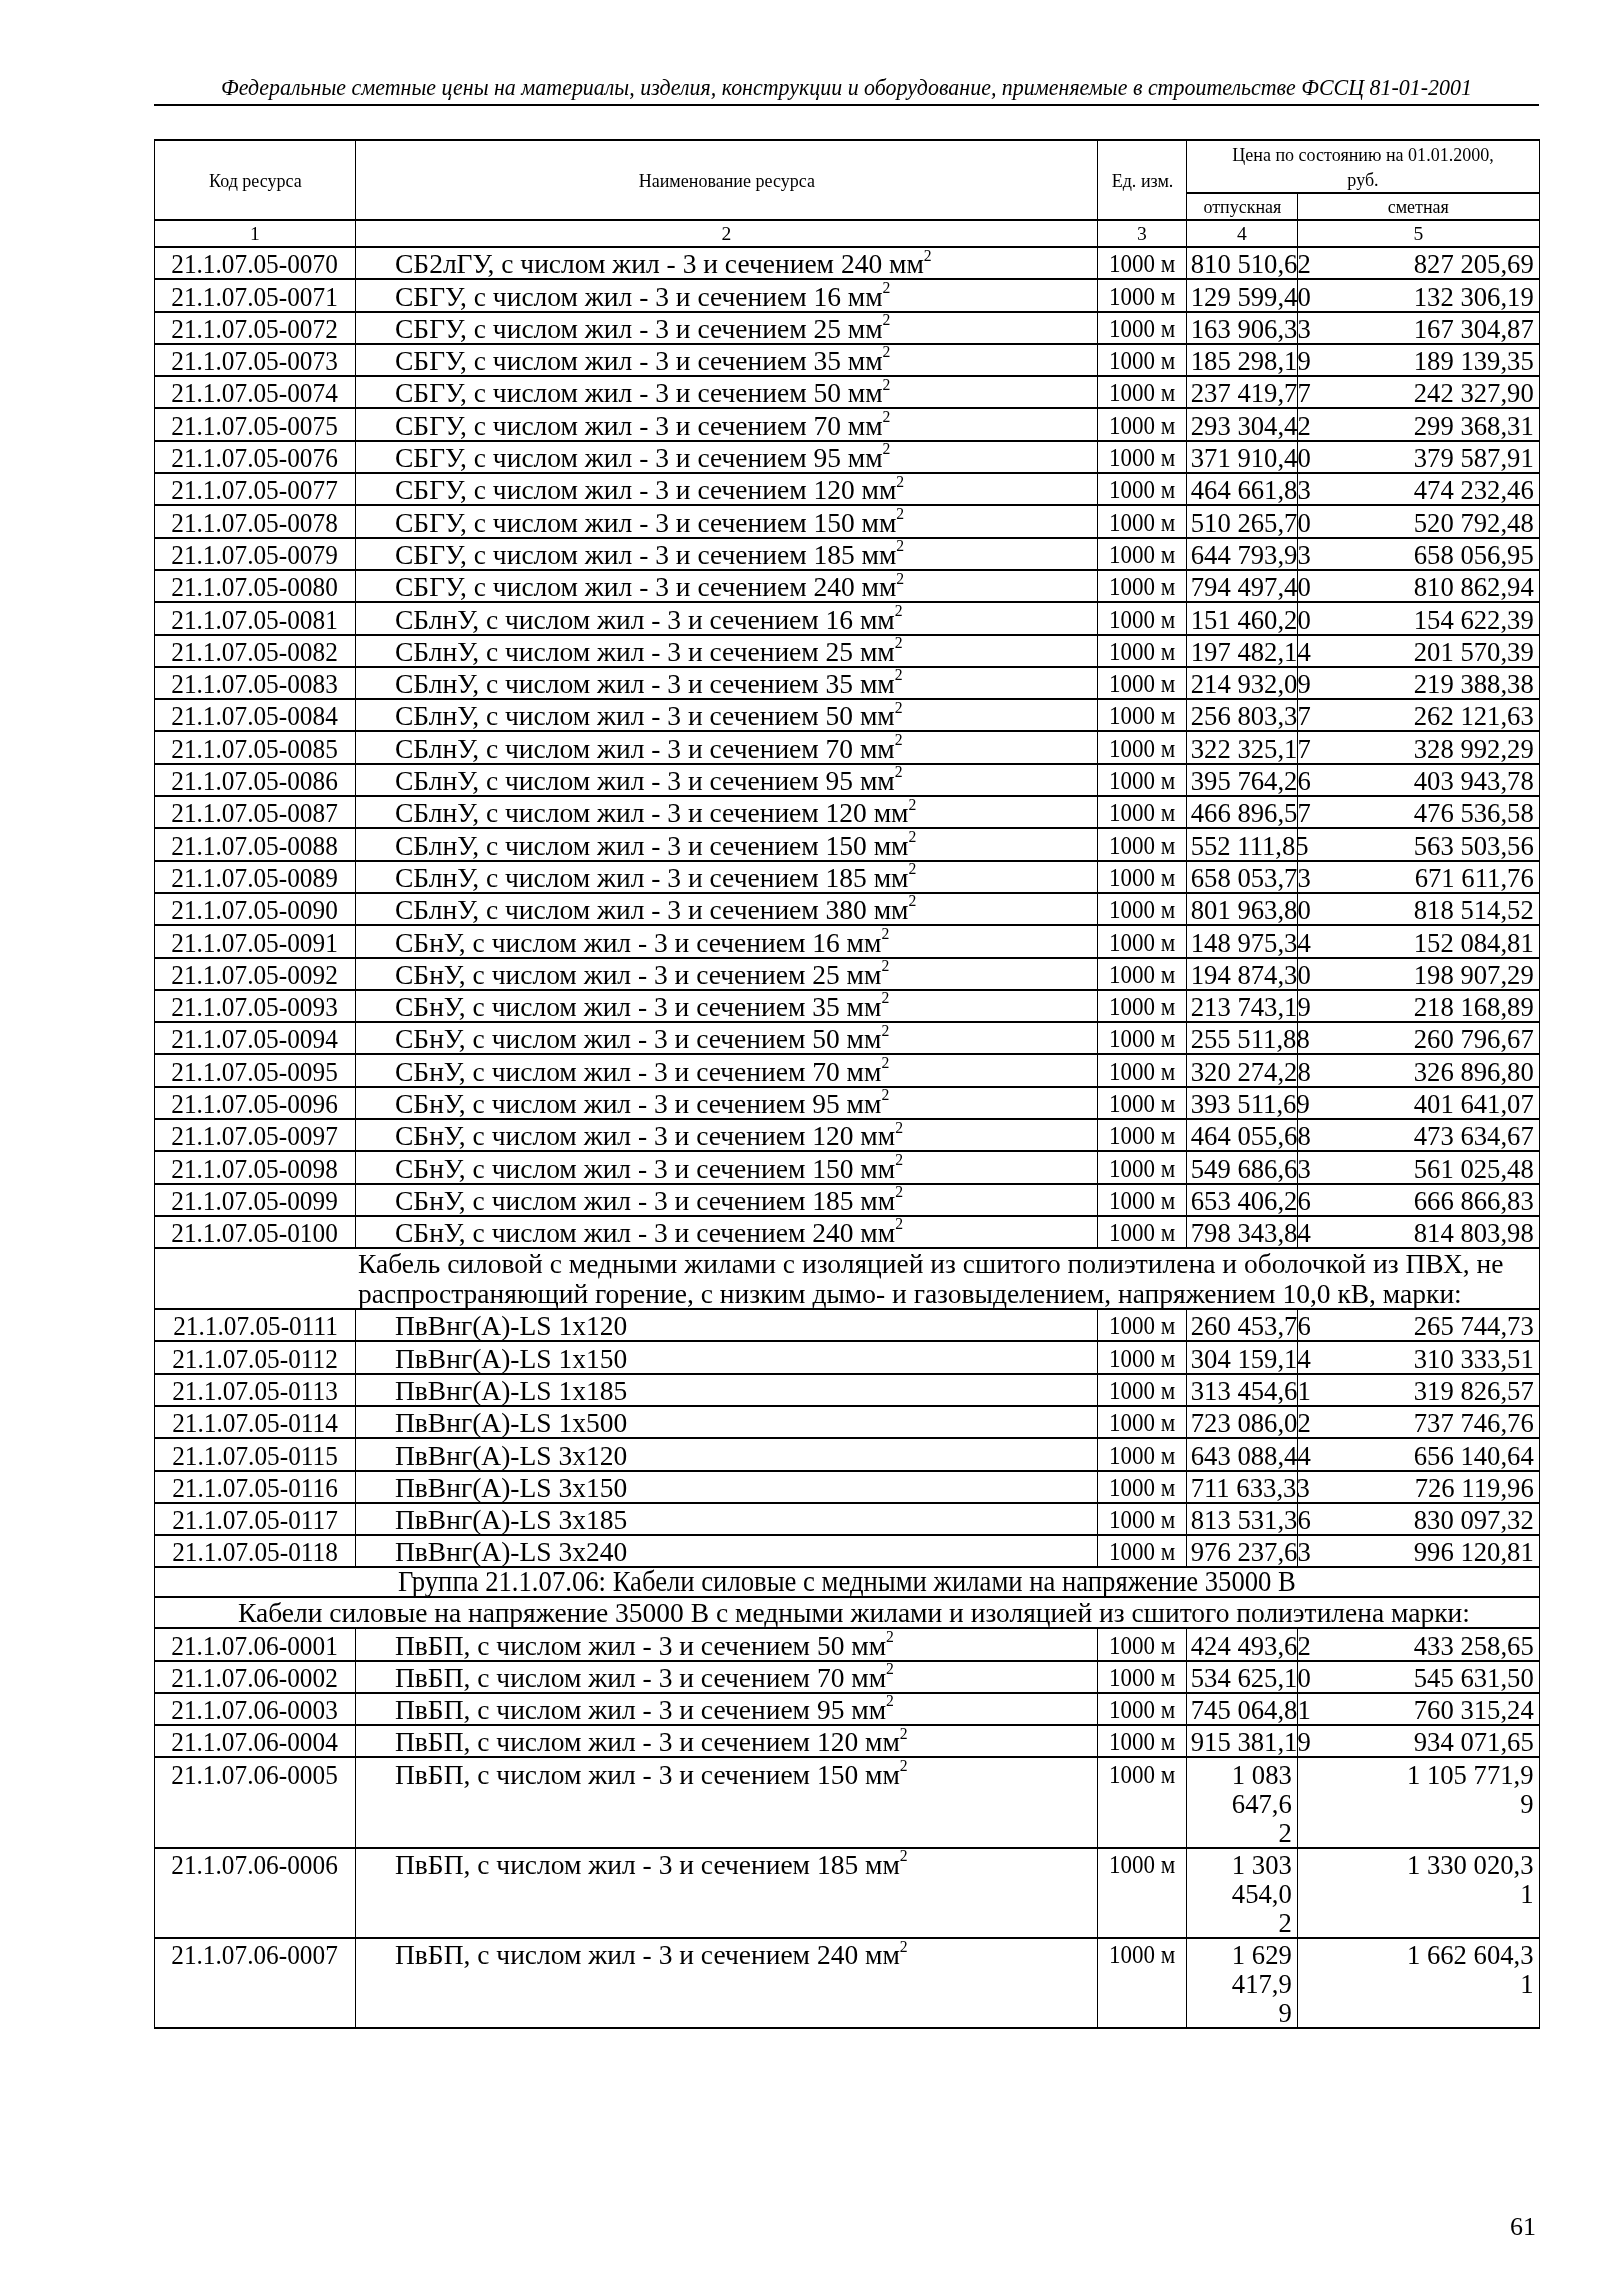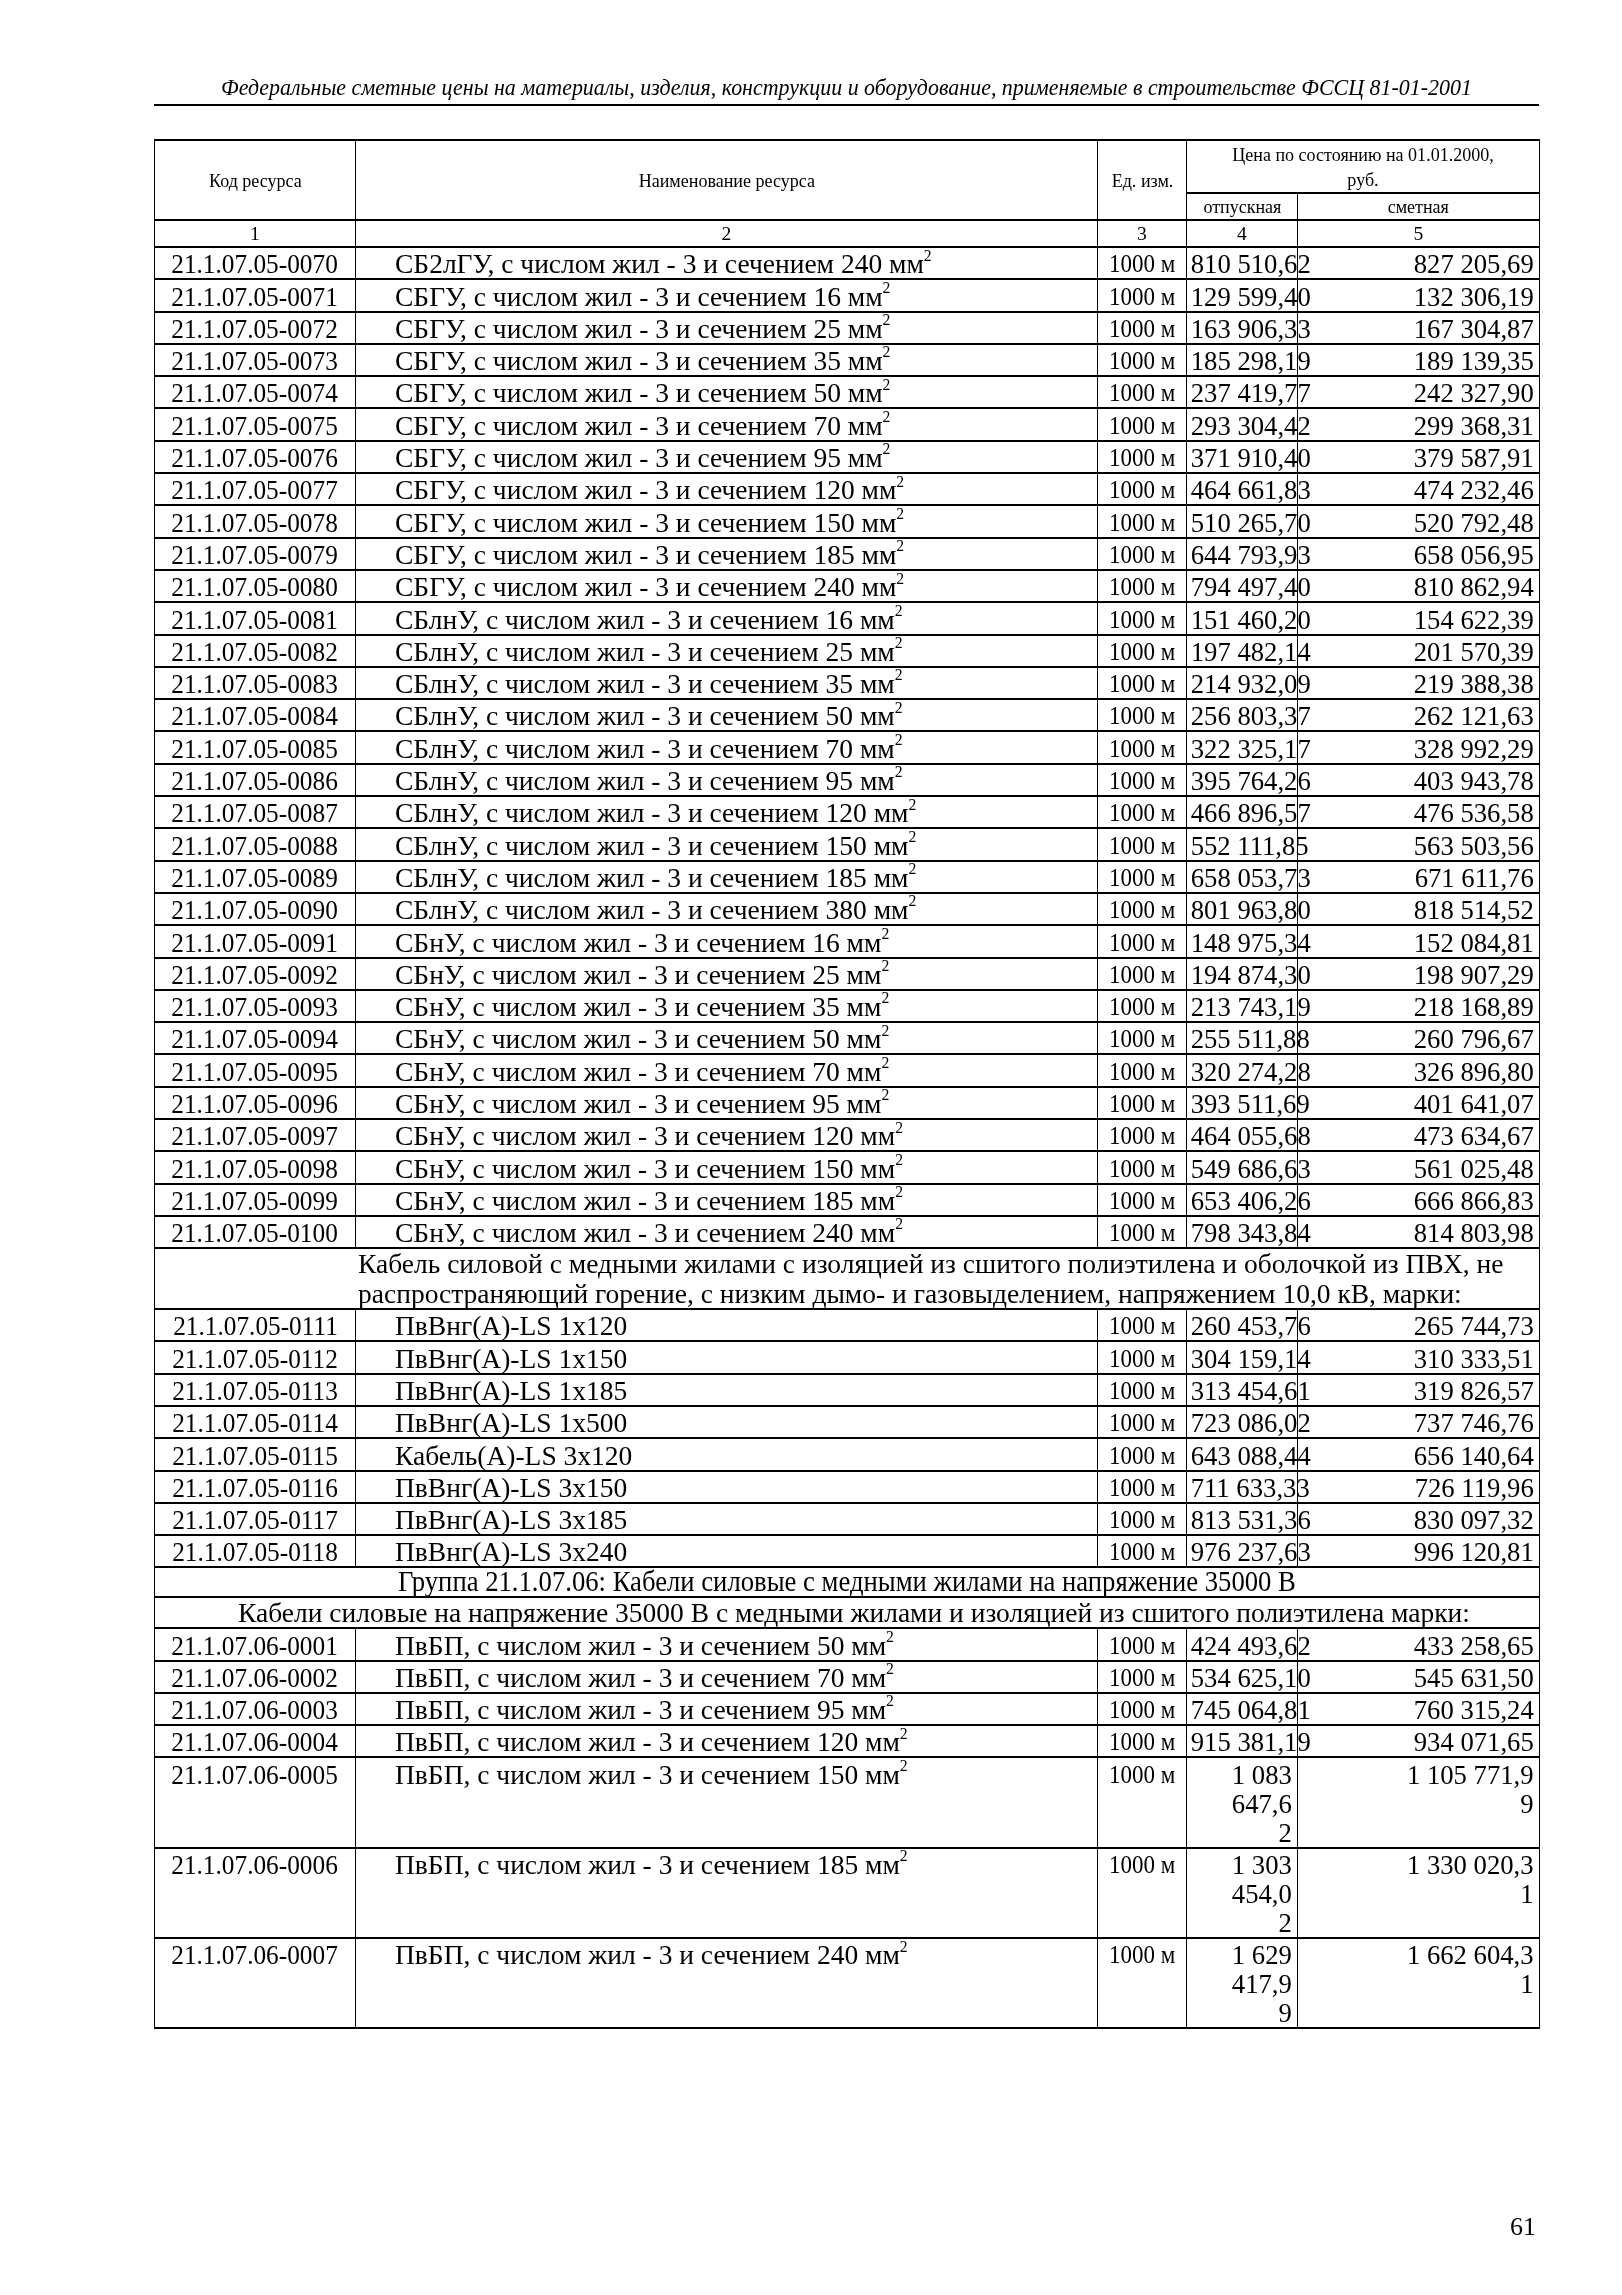--- a/index.html
+++ b/index.html
@@ -311,21 +311,21 @@
   </tr>
       <tr class="row">
     <td class="code"><span class="cond">21.1.07.05-0114</span></td>
     <td class="name"><span>ПвВнг(А)-LS 1x500</span><sup></sup></td>
     <td class="unit"><span class="cond">1000 м</span></td>
     <td class="p4"><span class="v">723 086,02</span></td>
     <td class="p5"><span class="v">737 746,76</span></td>
   </tr>
       <tr class="row">
     <td class="code"><span class="cond">21.1.07.05-0115</span></td>
-    <td class="name"><span>Кабель(А)-LS 3x120</span><sup></sup></td>
+    <td class="name"><span>ПвВнг(А)-LS 3x120</span><sup></sup></td>
     <td class="unit"><span class="cond">1000 м</span></td>
     <td class="p4"><span class="v">643 088,44</span></td>
     <td class="p5"><span class="v">656 140,64</span></td>
   </tr>
       <tr class="row">
     <td class="code"><span class="cond">21.1.07.05-0116</span></td>
     <td class="name"><span>ПвВнг(А)-LS 3x150</span><sup></sup></td>
     <td class="unit"><span class="cond">1000 м</span></td>
     <td class="p4"><span class="v">711 633,33</span></td>
     <td class="p5"><span class="v">726 119,96</span></td>

